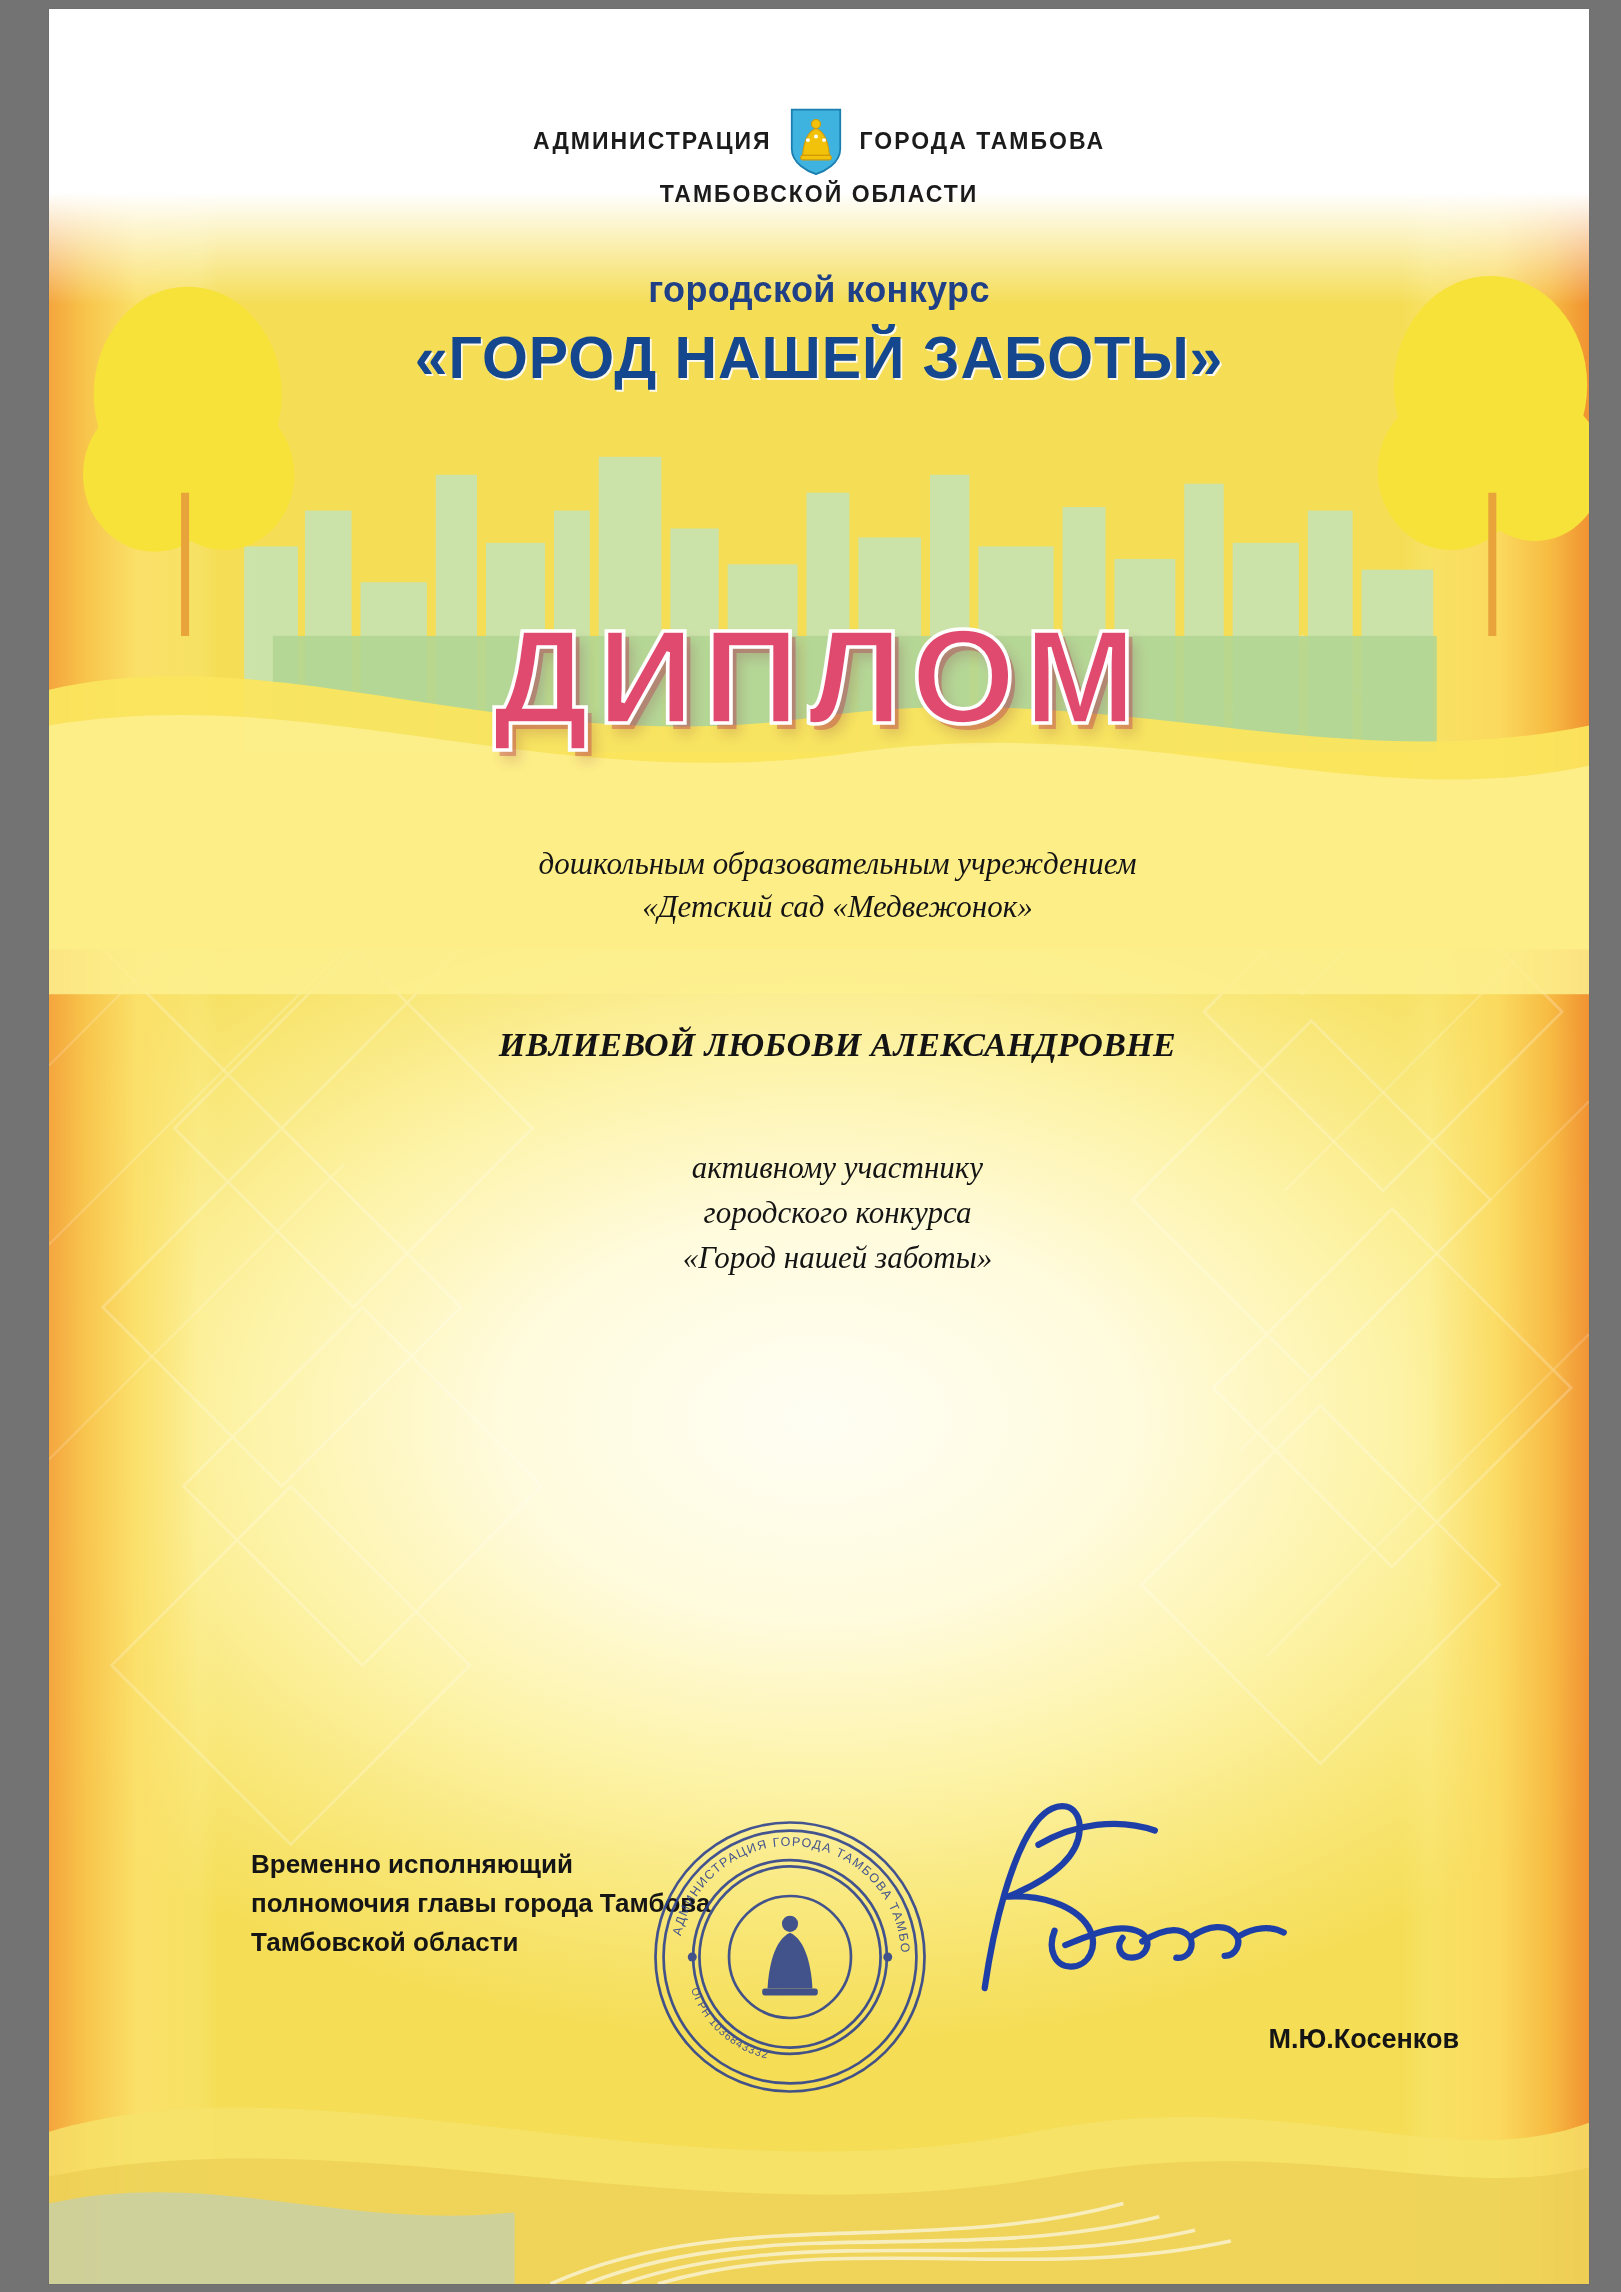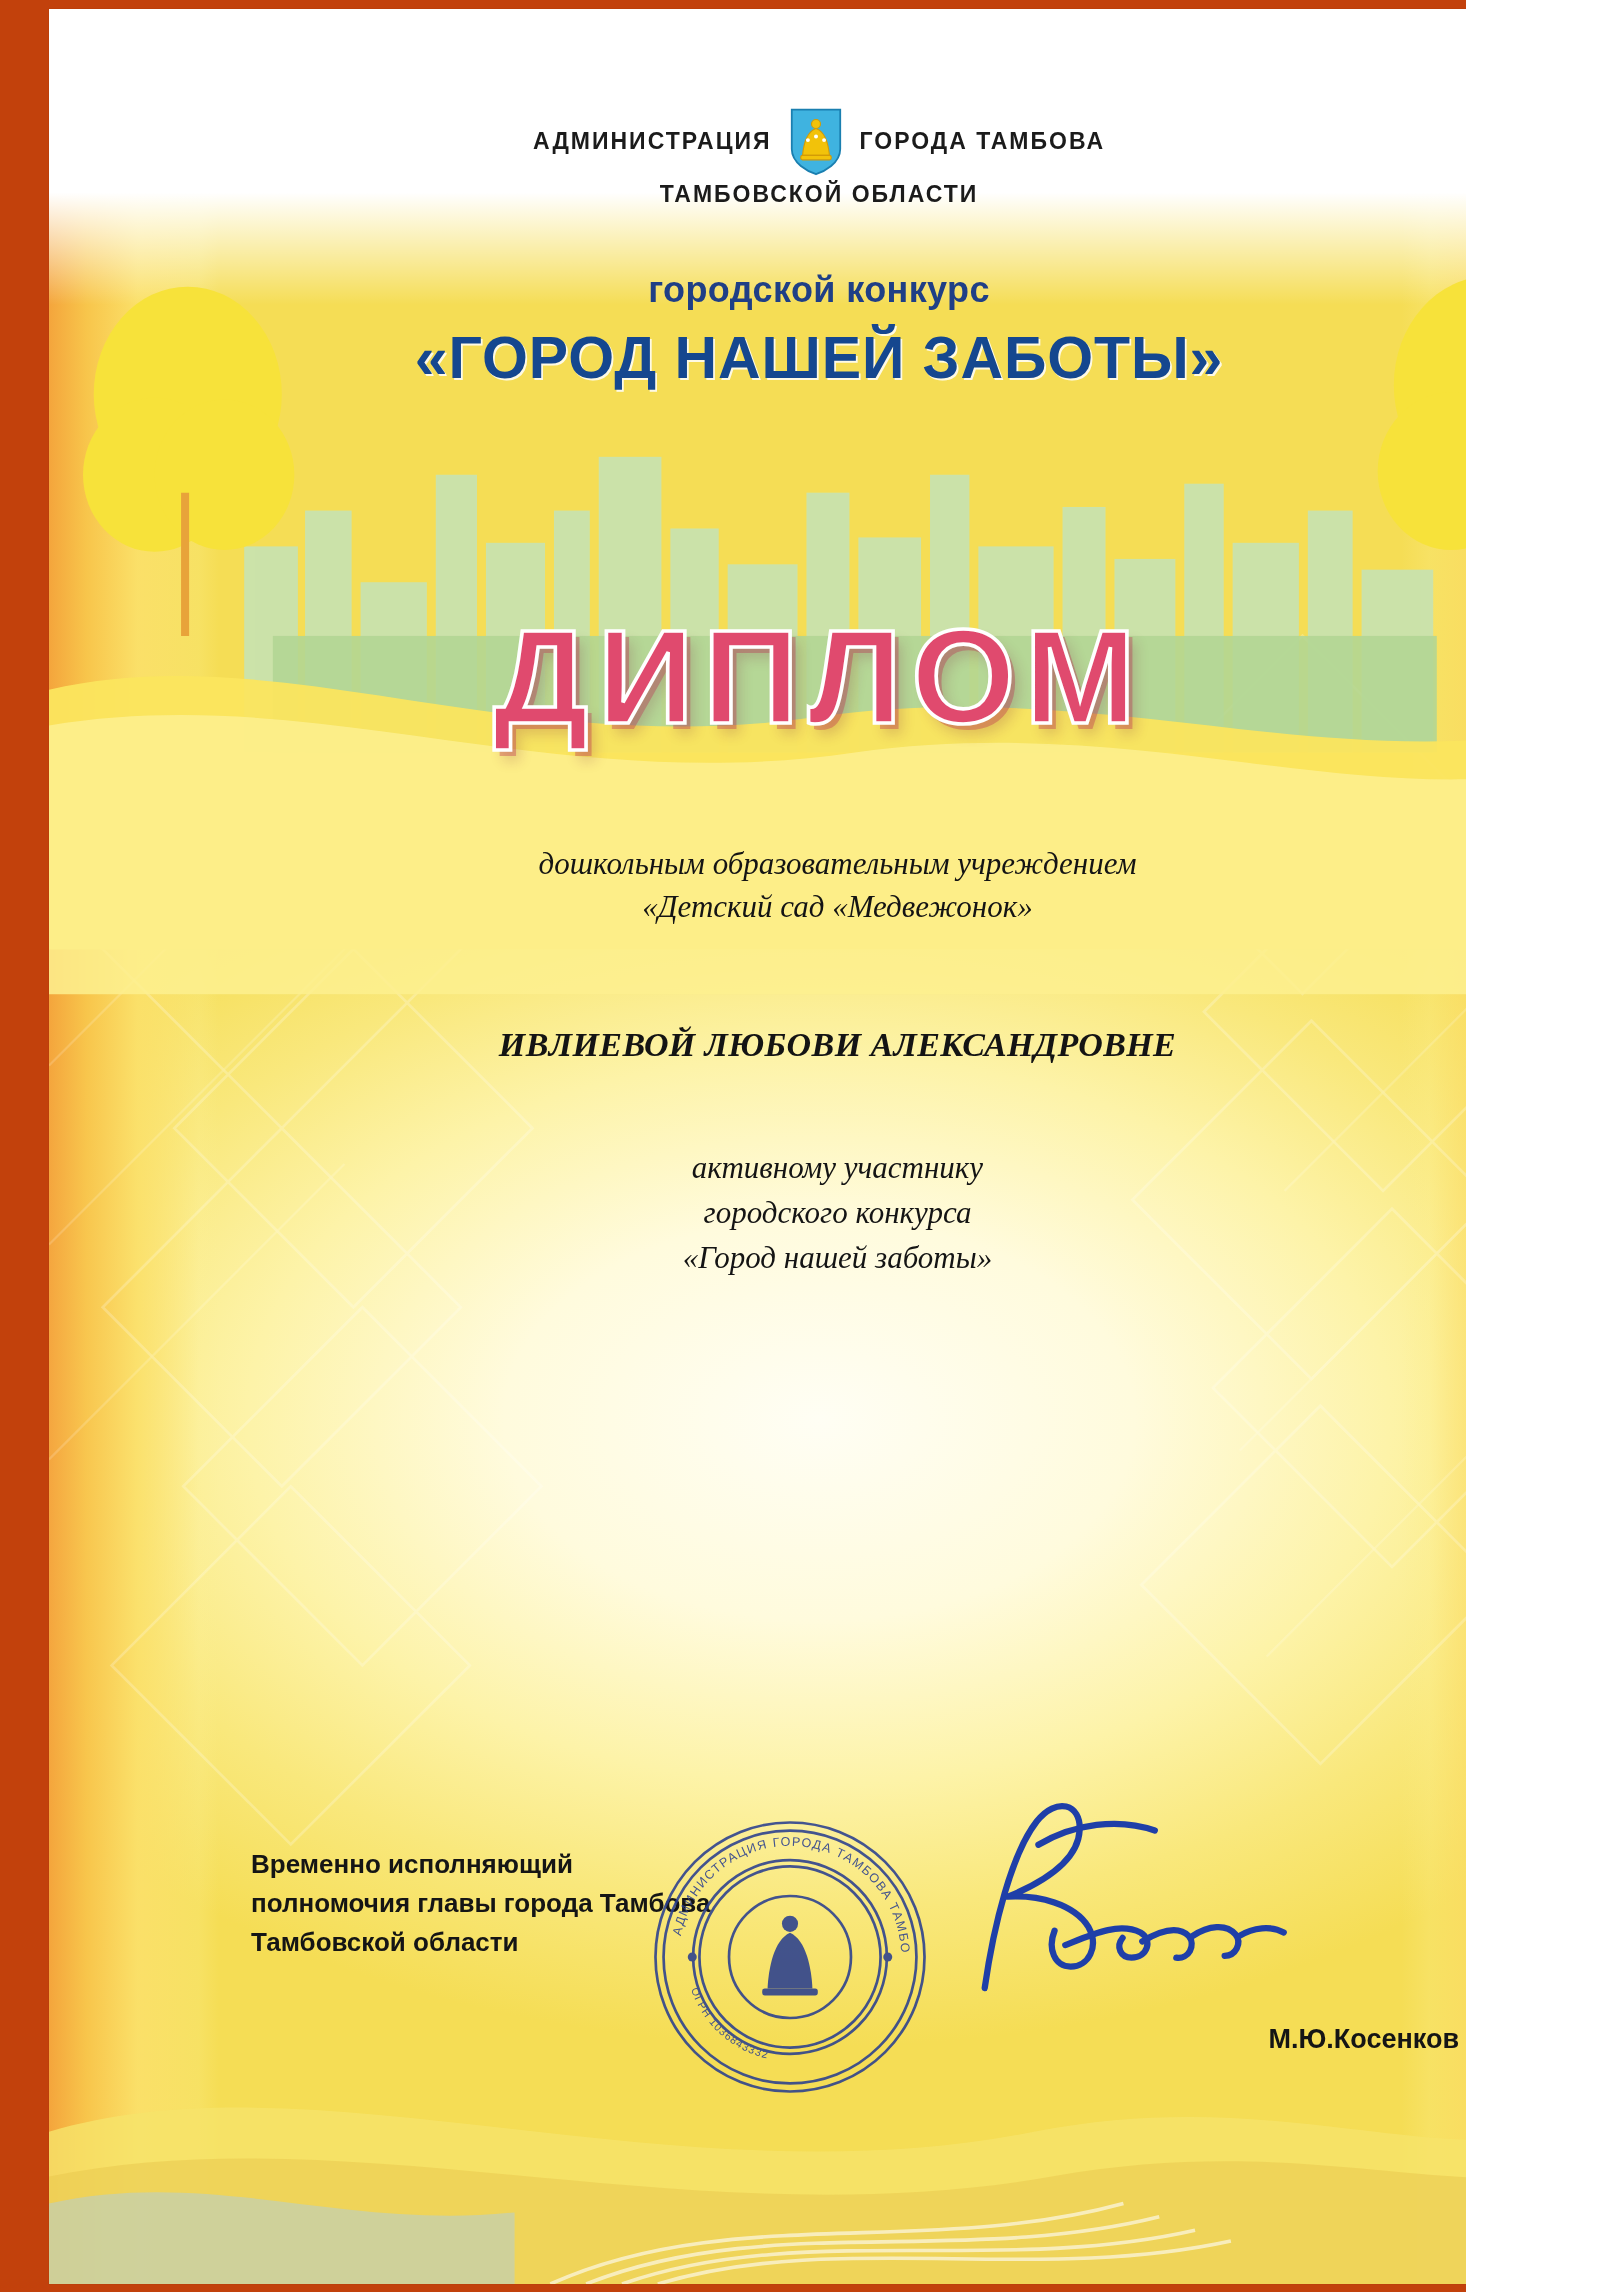--- a/index.html
+++ b/index.html
@@ -9,23 +9,23 @@
   }
   body {
     width: 1621px;
     height: 2293px;
     font-family: "Liberation Sans", sans-serif;
     overflow: hidden;
   }
 
   .page {
     position: relative;
-    width: 1466px;
+    width: 1621px;
     height: 2293px;
-    background: #c2410c;
+    background: #737373;
     overflow: hidden;
   }
 
   
   .sheet {
     position: absolute;
     left: 49px;
     top: 9px;
     width: 1540px;
     height: 2275px;

